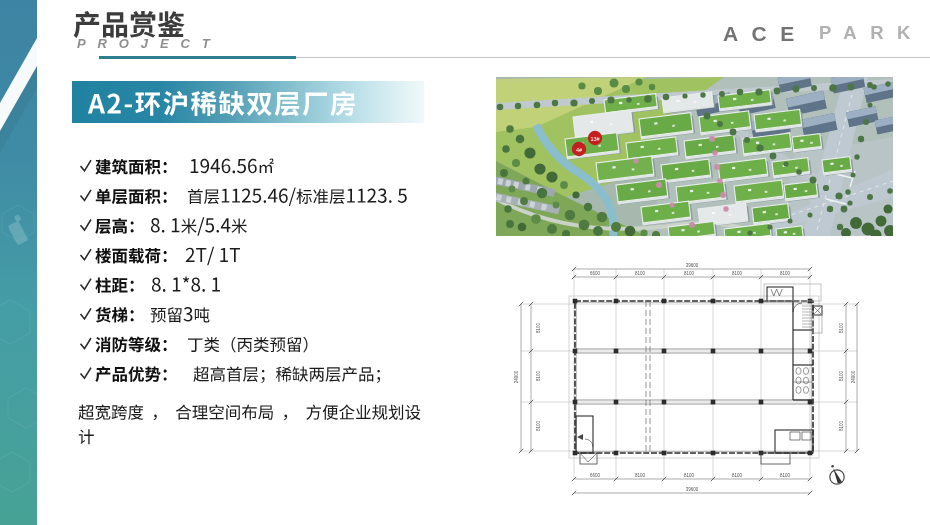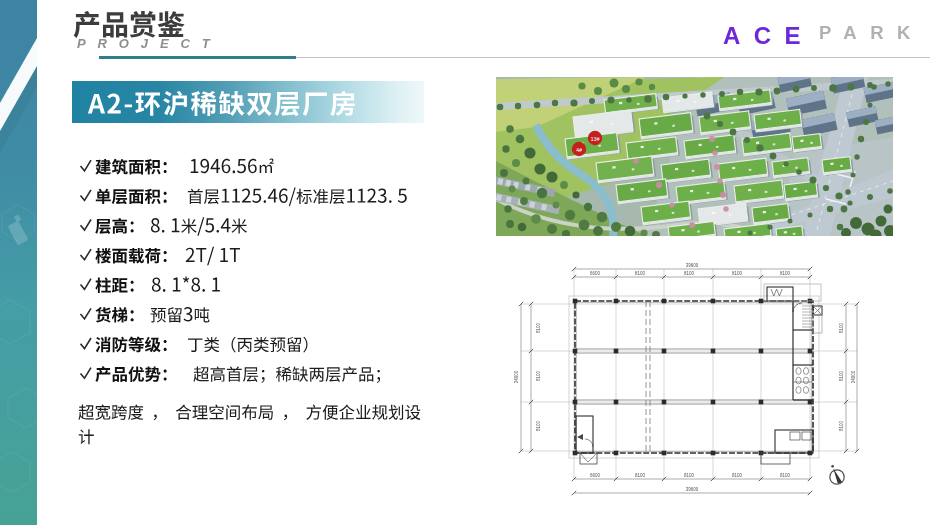--- a/index.html
+++ b/index.html
@@ -28,21 +28,21 @@
 <svg class="abs" style="left:0;top:0" width="300" height="60" viewBox="0 0 300 60">
       <path fill="#3c3c3c" d="M84.3 11.9C84.7 12.6 85.2 13.4 85.5 14.1H75.9V17.3H82.3L79.9 18.3C80.6 19.4 81.4 20.7 81.9 21.8H76.1V25.7C76.1 28.5 75.9 32.6 73.7 35.4C74.4 35.9 75.9 37.2 76.5 37.9C79.1 34.5 79.6 29.3 79.6 25.7V25.1H99.2V21.8H93.3L95.6 18.5L91.8 17.3C91.4 18.7 90.5 20.5 89.8 21.8H83.3L85.2 20.9C84.8 19.9 83.9 18.4 83 17.3H98.6V14.1H89.5C89.2 13.2 88.5 12 87.8 11.1Z M110.1 15.5H119.9V19.3H110.1ZM106.8 12.3V22.5H123.3V12.3ZM103 24.8V37.5H106.2V36.1H110.3V37.4H113.7V24.8ZM106.2 32.9V28.1H110.3V32.9ZM116 24.8V37.5H119.3V36.1H123.8V37.4H127.1V24.8ZM119.3 32.9V28.1H123.8V32.9Z M143.5 33.9C147.2 34.9 150.9 36.3 153.1 37.5L155.4 35.3C153 34.2 148.9 32.8 145.2 31.8ZM141.3 28.7C140.7 32.6 139.4 34 129.8 34.7C130.3 35.4 131 36.7 131.2 37.5C142 36.5 144 34 144.7 28.7ZM133.6 25.2V33H136.8V27.7H149V32.8H152.3V25.2ZM138.5 20.7H147.2V22.1H138.5ZM135.3 18.6V24.2H150.6V18.6ZM149.5 11C149.1 12.1 148.4 13.4 147.7 14.5H144.7V10.9H141.2V14.5H138.6C138.1 13.5 137.2 12.1 136.3 11.1L133.4 12.4C133.9 13 134.4 13.8 134.9 14.5H130.8V20.5H134.1V17.4H151.8V20.5H155.3V14.5H151.3L153.1 12.1Z M159.4 12.4V21H162.7V12.4ZM170.7 19.2C170 19.9 169.2 20.5 168.2 21V11.3H164.9V21.6H167.1C164.3 22.9 160.9 23.8 157.6 24.4C158.3 25.1 159 26.2 159.4 27C161.3 26.6 163.3 26.1 165.1 25.4V26.9H169.2V28.3H160.7V30.8H169.2V34.1H165.4L167 33.6C166.7 32.9 166.1 31.7 165.6 30.8L162.7 31.7C163.1 32.4 163.5 33.4 163.8 34.1H158.7V36.9H183.2V34.1H178.1C178.6 33.3 179.1 32.4 179.6 31.5L176.2 30.9C175.9 31.9 175.4 33.1 174.9 34.1H172.7V30.8H181.5V28.3H172.7V26.9H176.8V25.3C178.7 26 180.7 26.5 182.5 26.8C183 26.1 183.9 24.9 184.5 24.2C180.5 23.6 175.9 22.4 173.1 21L173.5 20.6ZM167.4 24.5C168.6 24 169.8 23.4 170.8 22.7C172 23.4 173.3 24 174.7 24.5ZM174.3 18.4C176 19.5 178.4 21.3 179.6 22.3L181.6 19.9C180.5 19 178.3 17.7 176.7 16.6H183.6V13.8H175.5C175.8 13.2 176 12.6 176.2 12L173 11.3C172.3 13.8 170.8 16.3 168.9 17.8C169.7 18.2 171 19.2 171.6 19.7C172.5 18.8 173.3 17.8 174.1 16.6H175.9Z"></path>
     </svg>
 
 <div class="abs" style="left:77px;top:36px;font-size:13px;font-weight:bold;font-style:italic;color:#8e8e8e;letter-spacing:11.9px;white-space:nowrap;">PROJECT</div>
 
 <div class="abs" style="left:99px;top:56.2px;width:197px;height:2.6px;background:#2e7f8d;"></div>
 
 <div class="abs" style="left:296px;top:56.8px;width:634px;height:1.5px;background:#c3c3c3;"></div>
 
-<div class="abs" style="left:723px;top:21.5px;font-size:24px;font-weight:bold;color:#6d28d9;letter-spacing:13.4px;white-space:nowrap;">ACE</div>
+<div class="abs" style="left:723px;top:21.5px;font-size:21px;font-weight:bold;color:#737373;letter-spacing:13.4px;white-space:nowrap;">ACE</div>
 <div class="abs" style="left:819px;top:21.5px;font-size:18.5px;font-weight:bold;color:#b1b1b3;letter-spacing:13.4px;white-space:nowrap;">PARK</div>
 
 <div class="abs" style="left:72px;top:81px;width:352px;height:42px;background:linear-gradient(90deg,#2082a1 0%,#2886a5 25%,#549fb6 45%,#85c0cf 62%,#b9dfe8 80%,#dff1f4 93%,#eef8f9 100%);"></div>
 
 <svg class="abs" style="left:0;top:0" width="460" height="140" viewBox="0 0 460 140">
       <path fill="#ffffff" d="M87.9 113.5H91.9L93.2 108.5H99.6L101 113.5H105.1L98.8 93.9H94.2ZM94.1 105.4 94.7 103.3C95.3 101.2 95.8 99 96.3 96.9H96.5C97 99 97.6 101.2 98.2 103.3L98.8 105.4Z M107.5 113.5H120.7V110.2H116.4C115.5 110.2 114.2 110.3 113.2 110.5C116.8 106.9 119.7 103.1 119.7 99.6C119.7 95.9 117.3 93.5 113.6 93.5C110.9 93.5 109.1 94.6 107.3 96.5L109.5 98.6C110.5 97.5 111.6 96.6 113.1 96.6C114.9 96.6 116 97.8 116 99.7C116 102.8 112.9 106.5 107.5 111.2Z M124.7 107.3H132V104.5H124.7Z M135.3 110.1 136 113.1C138.4 112.3 141.4 111.4 144.1 110.4L143.6 107.6L141.3 108.3V103.1H143.3V100.1H141.3V95.4H143.9V92.6H135.5V95.4H138.3V100.1H135.9V103.1H138.3V109.3ZM144.9 92.4V95.5H151C149.4 99.7 146.8 103.7 143.8 106.3C144.5 106.8 145.7 108.1 146.3 108.8C147.6 107.5 148.9 105.9 150.1 104.1V115.8H153.3V102C155 104.1 156.8 106.6 157.6 108.3L160.2 106.3C159.2 104.5 156.8 101.5 155 99.4L153.3 100.5V98.4C153.8 97.4 154.2 96.5 154.5 95.5H160V92.4Z M164.9 93.4C166.4 94.3 168.7 95.6 169.7 96.4L171.6 93.8C170.4 93.1 168.2 91.9 166.6 91.1ZM163.3 100.6C164.9 101.5 167.1 102.7 168.2 103.5L170 100.9C168.9 100.1 166.5 99 165 98.3ZM164.2 113.4 167.1 115.3C168.4 112.8 169.7 109.8 170.8 107L168.2 105.1C167 108.1 165.4 111.4 164.2 113.4ZM176.7 92.1C177.6 93.1 178.6 94.5 179.2 95.5H172.5V102.3C172.5 105.8 172.2 110.5 169.3 113.7C170 114.1 171.4 115.3 171.9 116C174.4 113.2 175.3 108.9 175.6 105.2H183.8V106.8H186.9V95.5H180.3L182.2 94.5C181.7 93.5 180.5 92 179.4 90.9ZM183.8 102.3H175.7V98.5H183.8Z M205.3 104.5H205.2C205.7 103.7 206.2 102.8 206.6 102H216.1V99.3H207.8L208.3 97.8L206.3 97.3C207.3 97 208.2 96.6 209.1 96.2C210.9 97 212.6 97.9 213.8 98.7L215.7 96.4C214.7 95.8 213.5 95.2 212.1 94.5C213.2 93.8 214.2 93 215.1 92.2L212.4 91C211.5 91.8 210.4 92.6 209.1 93.3C207.2 92.5 205.3 91.8 203.5 91.3L201.6 93.4C202.9 93.8 204.3 94.2 205.7 94.8C204 95.4 202.2 95.9 200.4 96.3C201 96.9 202 98.1 202.5 98.7C203.4 98.4 204.3 98.1 205.3 97.8C205.1 98.3 204.9 98.8 204.7 99.3H200.7V102H203.3C202.2 103.8 200.8 105.3 199.2 106.5C199.8 107 200.8 108.2 201.3 108.8C201.7 108.4 202.1 108.1 202.4 107.7V113.6H205.3V107.2H207.4V115.9H210.2V107.2H212.4V110.8C212.4 111 212.3 111.1 212.1 111.1C211.9 111.1 211.2 111.1 210.5 111.1C210.9 111.8 211.2 112.9 211.3 113.7C212.6 113.7 213.6 113.7 214.4 113.2C215.2 112.8 215.3 112 215.3 110.8V104.5H210.2V102.6H207.4V104.5ZM198.5 91.1C196.7 92 193.9 92.8 191.4 93.3C191.8 93.9 192.2 95 192.3 95.7C193.1 95.6 193.8 95.4 194.6 95.3V98.5H191.3V101.4H193.9C193.2 104 192.1 106.8 190.9 108.5C191.4 109.2 192 110.5 192.3 111.3C193.2 109.9 194 108 194.6 105.9V115.9H197.4V105C197.8 105.8 198.3 106.7 198.5 107.3L200 104.8C199.6 104.3 197.9 102.4 197.4 101.9V101.4H199.9V98.5H197.4V94.7C198.4 94.4 199.3 94.1 200.2 93.8Z M234.6 91V95.3H231.3V98.2H234.6V100.9L234.6 102.8H230.8V105.7H234.3C233.8 108.6 232.7 111.3 230 113.5V104.5H227.6V110.5L226.4 110.7V103.1H230.3V100.3H226.4V96.6H229.8V93.8H223.5C223.7 93 223.9 92.3 224 91.5L221.4 91C220.9 93.7 220 96.6 218.9 98.4C219.5 98.8 220.7 99.5 221.2 99.9C221.7 99 222.2 97.8 222.6 96.6H223.5V100.3H219.3V103.1H223.5V111L222.4 111.1V104.5H219.9V113.9L227.6 112.8V114.1H230V113.8C230.8 114.3 231.8 115.3 232.3 115.9C234.8 113.8 236.2 111.3 236.9 108.6C238.1 111.6 239.8 114.2 242.1 115.8C242.6 115 243.6 113.7 244.4 113.1C241.9 111.6 240.1 108.8 238.9 105.7H243.7V102.8H242.5V95.3H237.6V91ZM239.5 102.8H237.6L237.6 100.9V98.2H239.5Z M267.5 96C267 99.4 266.1 102.4 264.8 105C263.6 102.3 262.9 99.2 262.4 96ZM259.2 92.9V96H260.7L259.4 96.2C260.1 100.8 261.1 104.8 262.8 108.2C261.1 110.3 259.1 112 256.7 113C257.5 113.7 258.4 115 258.8 115.8C261 114.6 262.9 113.1 264.6 111.3C265.9 113.1 267.5 114.7 269.5 115.9C270 115 271 113.8 271.8 113.2C269.7 112 268 110.4 266.6 108.4C268.9 104.6 270.4 99.7 271 93.4L268.9 92.8L268.4 92.9ZM247.5 99.9C249.1 101.7 250.8 103.8 252.4 105.9C250.9 109.1 249.1 111.6 246.8 113.3C247.6 113.9 248.6 115.1 249.1 115.9C251.3 114.1 253.1 111.8 254.5 109C255.3 110.2 255.9 111.3 256.3 112.3L259 110C258.3 108.6 257.3 107 256 105.4C257.3 102 258 98 258.5 93.4L256.4 92.8L255.9 92.9H247.7V96H255.1C254.7 98.2 254.3 100.4 253.7 102.3C252.4 100.8 251.1 99.3 249.9 98Z M282.3 101.4V104.1H297.4V101.4ZM280.4 94.8H294.8V97H280.4ZM277.1 92.1V100C277.1 104.1 277 110.1 274.7 114.2C275.5 114.5 276.9 115.3 277.5 115.8C280 111.4 280.4 104.5 280.4 99.9V99.7H298V92.1ZM292.2 109.9 293.4 112 285.9 112.5C286.8 111.4 287.8 110.1 288.6 108.8H295ZM282.4 115.8C283.4 115.4 284.9 115.3 294.8 114.5C295.1 115.1 295.4 115.7 295.6 116.2L298.7 114.8C297.9 113.2 296.2 110.6 295 108.8H299.2V106H280.9V108.8H284.7C283.9 110.2 283 111.5 282.7 111.9C282.2 112.5 281.7 112.9 281.2 113C281.6 113.8 282.2 115.2 282.4 115.8Z M305.6 92.5V100.6C305.6 104.7 305.4 110.3 302.8 114C303.6 114.4 305.2 115.3 305.8 115.9C308.6 111.8 309 105.2 309 100.7V95.9H327V92.5Z M341.4 91.7 342 93.4H333V99.5C333 103.7 332.8 110.2 330.5 114.6C331.4 114.9 332.8 115.6 333.5 116.1C335.7 111.7 336.2 105.2 336.2 100.5H345.4L343.2 101.2C343.5 101.9 344 102.9 344.2 103.6H336.9V106.1H341.1C340.7 109.4 339.8 112 335.7 113.4C336.3 114 337.1 115.1 337.5 115.8C340.8 114.6 342.4 112.7 343.3 110.2H349.9C349.7 111.9 349.5 112.7 349.2 113C348.9 113.2 348.6 113.2 348.2 113.2C347.6 113.2 346.3 113.2 345 113.1C345.4 113.8 345.8 114.8 345.8 115.6C347.3 115.7 348.8 115.7 349.5 115.6C350.5 115.5 351.2 115.4 351.8 114.7C352.5 114.1 352.8 112.4 353.1 108.9C353.2 108.6 353.2 107.8 353.2 107.8H350.8L343.9 107.8C344 107.3 344.1 106.7 344.2 106.1H354.8V103.6H345.6L347.3 103C347 102.3 346.6 101.3 346.1 100.5H354.1V93.4H345.5C345.3 92.6 344.9 91.7 344.6 90.9ZM336.2 96H350.9V97.9H336.2Z"></path>
     </svg>
 
 <svg class="abs" style="left:0;top:0" width="480" height="470" viewBox="0 0 480 470">
 

